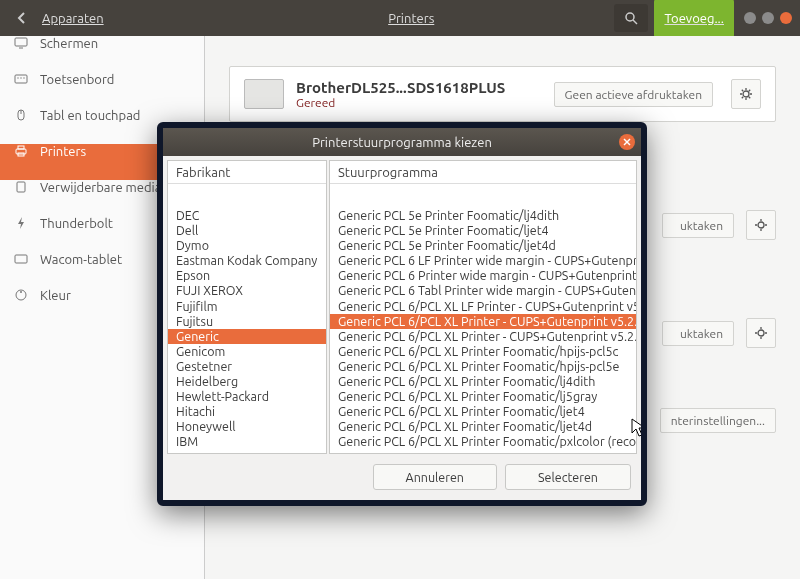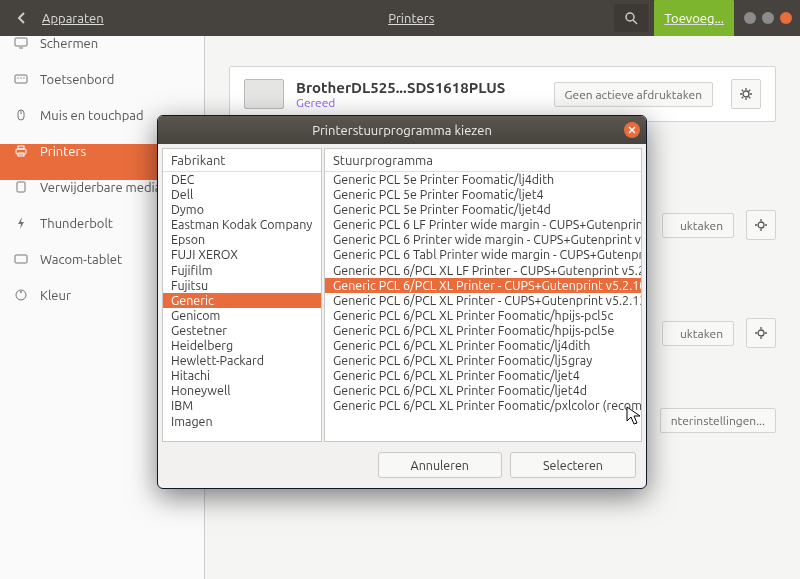--- a/index.html
+++ b/index.html
@@ -19,38 +19,38 @@
   .sidebar { width: 205px; background:#fafafa; border-right:1px solid #ccc; }
   .sidebar .item { height:36px; display:flex; padding:0 14px; gap:12px; color:#555; font-size:13px; cursor:pointer; }
   .sidebar .item.active { background:#e96c3c; color:#fff; }
   .sidebar .sicon { width:14px; height:14px; display:inline-block; }
 
   .content { flex:1; background:#f5f5f4; padding: 30px 24px; }
   .printer-card { background:#fff; border:1px solid #d3d3d0; border-radius:2px; padding:12px 14px; display:flex; align-items:center; gap:12px; margin-bottom:30px; }
   .printer-img { width:40px; height:30px; background:#e5e5e3; border:1px solid #bbb; border-radius:2px; }
   .printer-info { flex:1; }
   .printer-info .pname { font-weight:bold; font-size:15px; }
-  .printer-info .psub { font-size:12px; color:#8b5cf6; }
+  .printer-info .psub { font-size:12px; color:#7f1d1d; }
   .status-pill { background:#f8f8f6; border:1px solid #d3d3d0; border-radius:2px; padding:5px 10px; font-size:12px; color:#666; margin-right:6px; }
   .gear { width:30px; height:30px; border:1px solid #d3d3d0; border-radius:2px; display:flex; align-items:center; justify-content:center; background:#f8f8f6; }
 
   .peek-row { display:flex; justify-content:flex-end; align-items:center; gap:6px; margin-top:88px; }
   .peek-row .status-pill.partial { width:72px; overflow:hidden; white-space:nowrap; text-align:right; }
   .link-btn { background:#f8f8f6; border:1px solid #d3d3d0; border-radius:2px; padding:5px 10px; font-size:12px; color:#666; }
 
   
-  .modal { position:absolute; left:157px; top:115px; width:490px; background:#f2f1f0; border:1px solid #0f172a; border-radius:6px; box-shadow:0 8px 28px rgba(0,0,0,0.5); overflow:hidden; }
+  .modal { position:absolute; left:157px; top:122px; width:490px; background:#f2f1f0; border:6px solid #0f172a; border-radius:6px; box-shadow:0 8px 28px rgba(0,0,0,0.5); overflow:hidden; }
   .modal .mhead { height:28px; background:linear-gradient(#5b564f,#46423d); color:#eee; display:flex; align-items:center; justify-content:center; position:relative; font-size:13px; }
   .modal .mclose { position:absolute; right:6px; top:6px; width:16px; height:16px; border-radius:50%; background:#e96c3c; display:flex; align-items:center; justify-content:center; }
   .modal .mbody { display:flex; padding:4px 4px 0 4px; gap:2px; }
   .panel { background:#fff; border:1px solid #c8c8c6; height:294px; overflow:hidden; display:flex; flex-direction:column; }
   .panel.left { width:160px; }
   .panel.right { flex:1; }
   .panel .phead { padding:4px 8px; font-size:13px; color:#444; border-bottom:1px solid #ddd; }
-  .panel .plist { flex:1; overflow:hidden; }
+  .panel .plist { flex:1; overflow:hidden;margin-top:24px; }
   .panel .plist div { padding:0 8px; height:15.1px; line-height:15.1px; font-size:12.5px; white-space:nowrap; overflow:hidden; text-overflow:clip; cursor:default; }
   .panel .plist div.sel { background:#e96c3c; color:#fff; }
   .cursor { position:absolute; left:468px; top:290px; pointer-events:none; }
   .mfoot { display:flex; justify-content:flex-end; gap:8px; padding:10px; }
   .btn { background:#f8f8f6; border:1px solid #c8c8c6; border-radius:3px; padding:5px 32px; font-size:12.5px; cursor:pointer; }
 
   svg { display:block; }
 </style>
 </head>
 <body>
@@ -101,21 +101,21 @@
         </span>
         <span>Toetsenbord</span>
       </div>
     <div class="item">
         <span class="sicon">
           <svg width="14" height="14" viewBox="0 0 14 14">
             <rect x="4" y="2" width="6" height="10" rx="3" fill="none" stroke="#777"></rect>
             <line x1="7" y1="2" x2="7" y2="6" stroke="#777"></line>
           </svg>
         </span>
-        <span>Muis en touchpad</span>
+        <span>Tabl en touchpad</span>
       </div>
     <div class="item active">
         <span class="sicon">
           <svg width="14" height="14" viewBox="0 0 14 14">
             <rect x="2" y="5" width="10" height="5" rx="1" fill="none" stroke="#fff"></rect>
             <rect x="4" y="2" width="6" height="3" fill="none" stroke="#fff"></rect>
             <rect x="4" y="9" width="6" height="3" fill="none" stroke="#fff"></rect>
           </svg>
         </span>
         <span>Printers</span>

